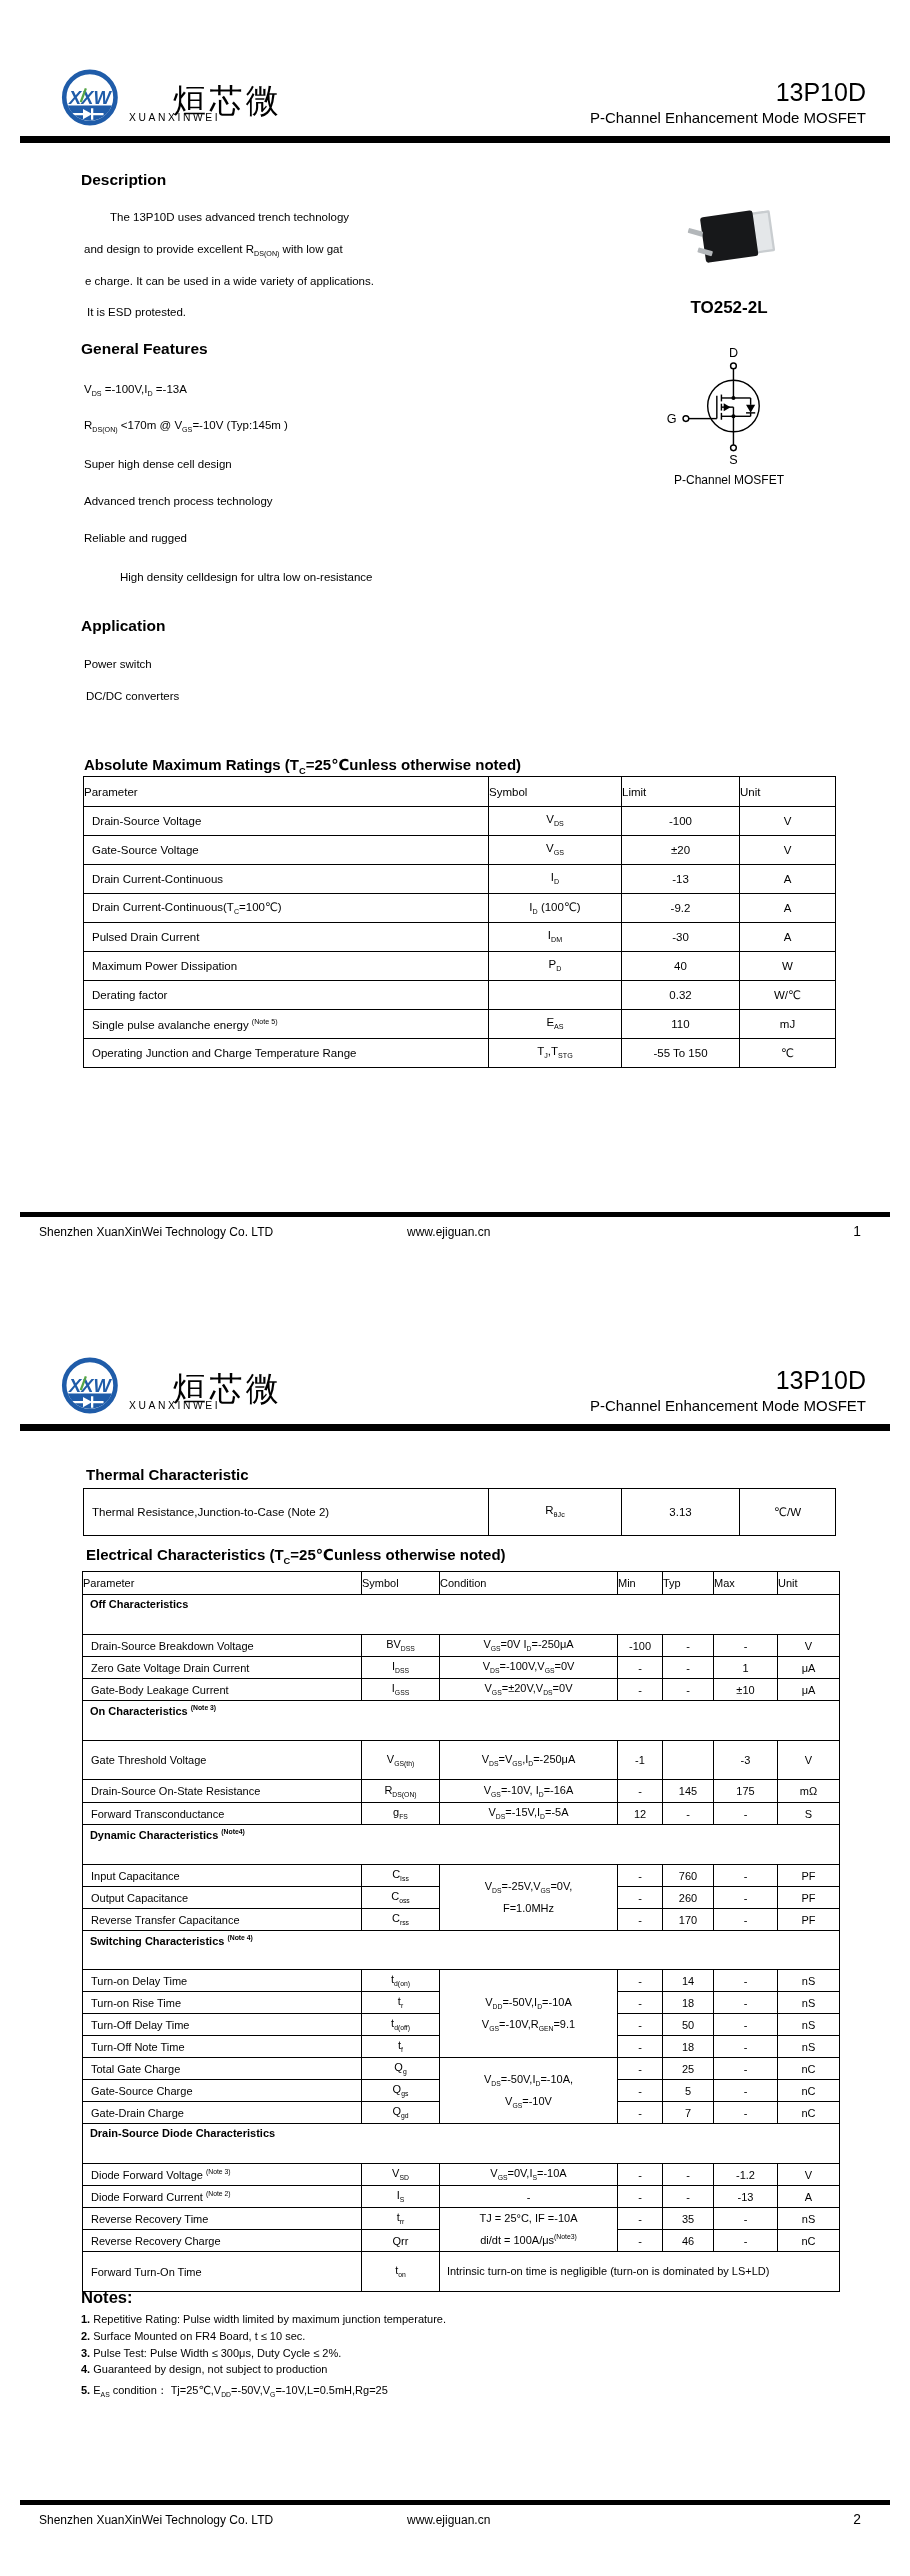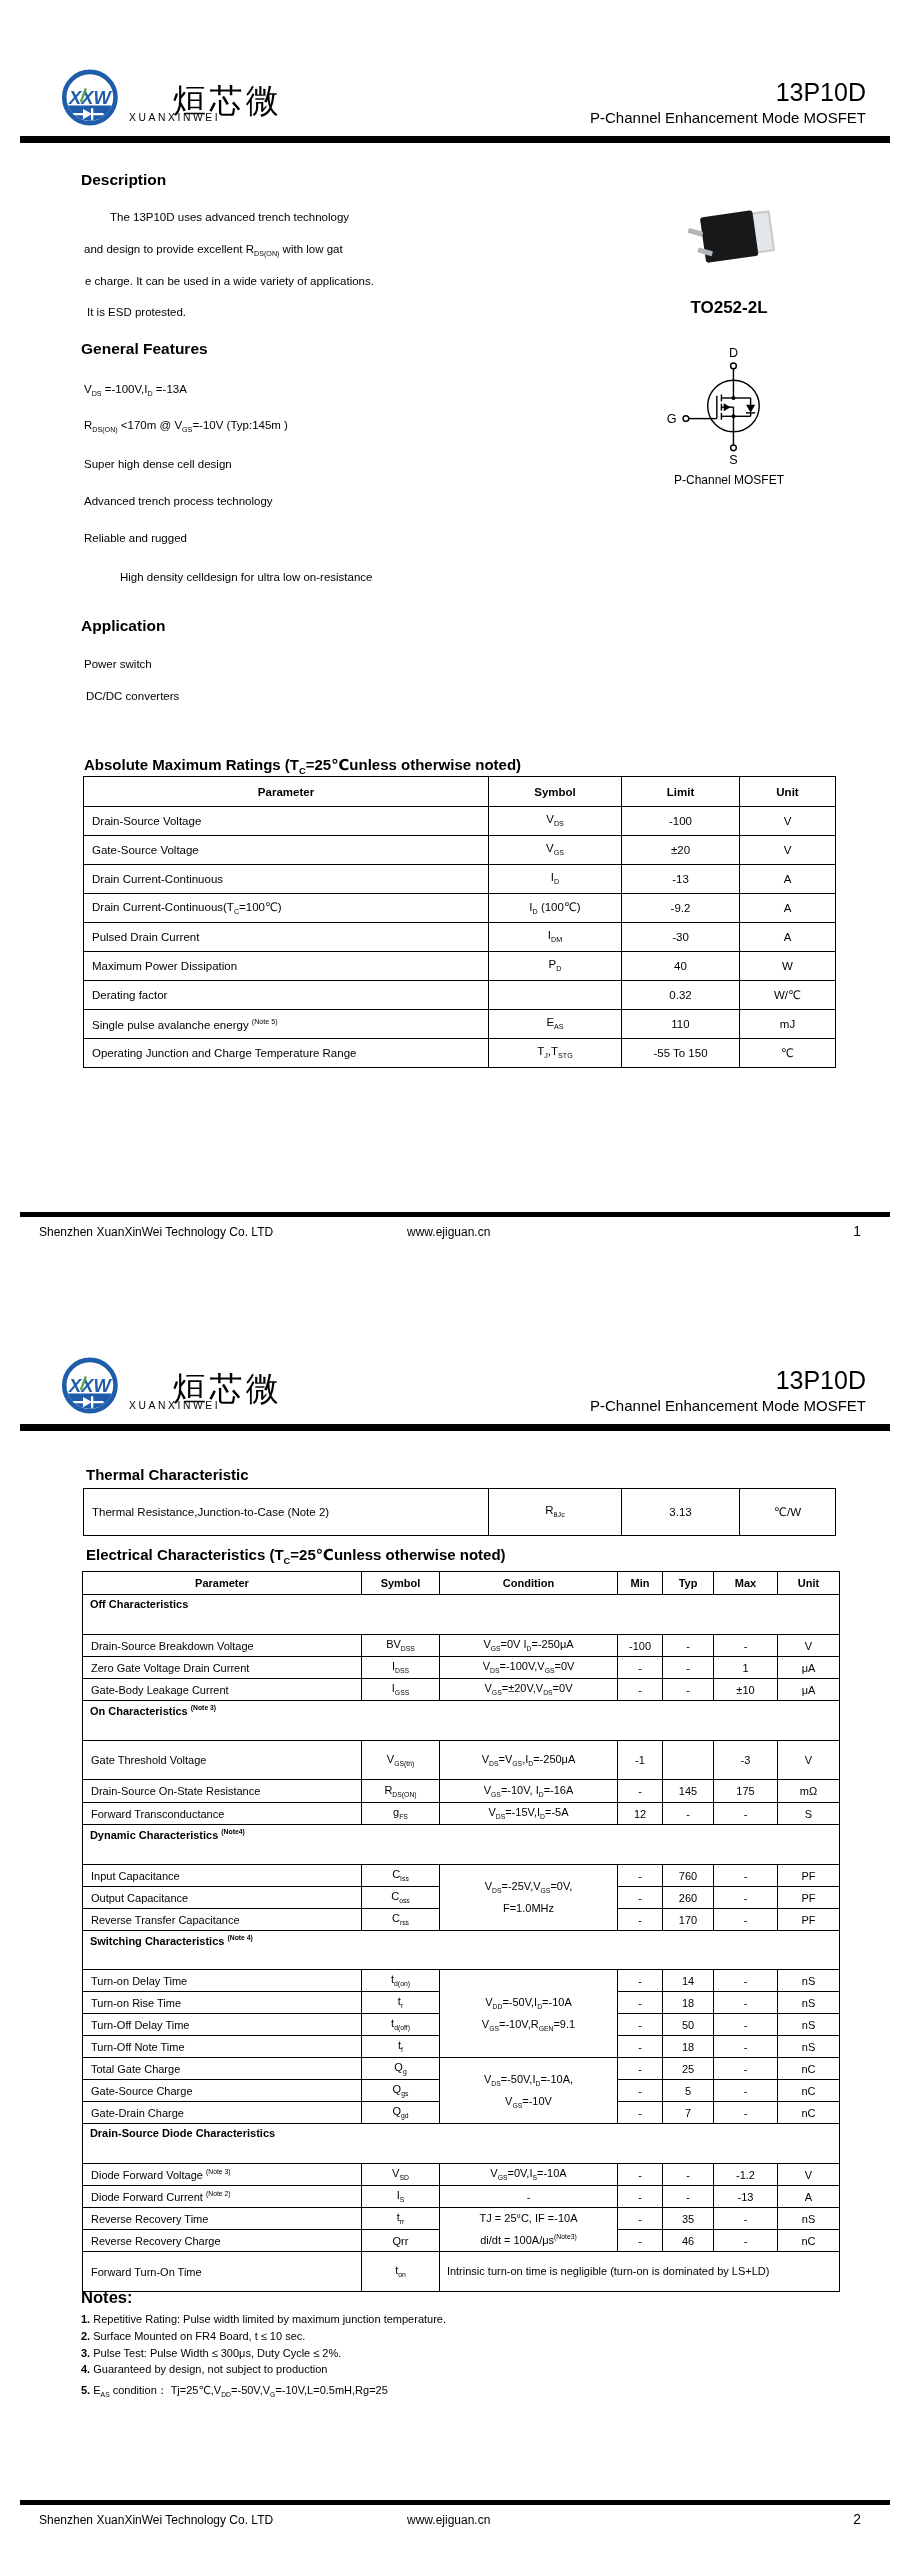--- a/index.html
+++ b/index.html
@@ -21,21 +21,21 @@
 
   
   .h-big  { position:absolute; font-size:15.5px; font-weight:700; }
   .h-table{ position:absolute; font-size:15px; font-weight:700; }
   .bodyline { position:absolute; font-size:11.5px; white-space:nowrap; }
   sub { font-size:62%; } sup { font-size:62%; }
 
   
   table { border-collapse:collapse; position:absolute; table-layout:fixed; }
   td, th { border:1.1px solid #000; font-size:11.5px; overflow:hidden; }
-  th { font-weight:700; text-align:center; }
+  th { font-weight:400; text-align:left; }
   .cell-p { text-align:left; padding-left:8px; }
   .cell-c { text-align:center; }
   .sec-row td { font-weight:700; text-align:left; vertical-align:top;
                 padding:2.9px 0 0 6.9px; font-size:11.5px; }
   .ec td, .ec th { font-size:11px; }
   .cond-merged { line-height:1.95; }
   .fullspan { text-align:left; padding:3.4px 0 3.4px 6.9px; line-height:1.45; }
 
   
   .notes-title { position:absolute; font-size:16.6px; font-weight:700; }

